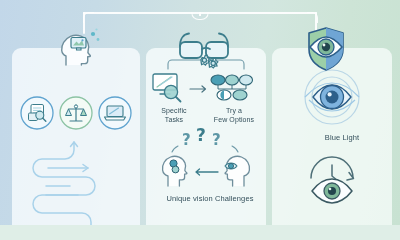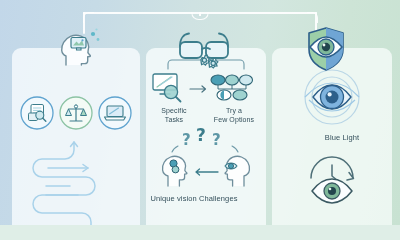--- a/index.html
+++ b/index.html
@@ -199,21 +199,21 @@
         <g transform="translate(100,0) scale(-1,1)">
           <path d="M12 56V46c-3-.8-5-3-5.4-5.8C5.8 34.5 9 29 14.6 27c5.8-2.1 12.2.6 14.4 6 .8 2 .8 4.2 0 6.2-.4 1.2-.3 1.7.5 2.4l1.2 1.2c.4.4.2 1-.4 1.1l-1.7.3v3c0 1.5-1.2 2.6-2.6 2.6h-2.6V56" fill="#fdfefe" stroke="#6f8e9c" stroke-width="1.3" stroke-linejoin="round" stroke-linecap="round"></path>
         </g>
         <g transform="translate(78,36)">
           <path d="M-9 0c3-4 9-4 12 0-3 4-9 4-12 0z" fill="#e6f3f6" stroke="#3c7d8c" stroke-width="1.1" stroke-linejoin="round"></path>
           <circle cx="-3" cy="0" r="2.6" fill="#4a9fb5" stroke="#2f6575" stroke-width=".9"></circle>
         </g>
       </svg>
     </span>
 
-    <div class="lbl lbl-b" style="left:0px;top:146px;width:96px;">Unique vision Challenges</div>
+    <div class="lbl lbl-b" style="left:16px;top:146px;width:96px;">Unique vision Challenges</div>
   </div>
 
   <span class="hdr-icon" id="hdr2">
     <svg width="62" height="40" viewBox="0 0 62 40">
       <g fill="#e8f4f8" stroke="#3c7d8c" stroke-width="1.8" stroke-linejoin="round">
         <rect x="4" y="12" width="22" height="16" rx="5"></rect>
         <rect x="30" y="12" width="22" height="16" rx="5"></rect>
       </g>
       <path d="M26 19c2.5-1.5 5.5-1.5 8 0" fill="none" stroke="#3c7d8c" stroke-width="1.8" stroke-linecap="round"></path>
       <path d="M4 16C4 8 8 4 13 3.5" fill="none" stroke="#3c7d8c" stroke-width="1.8" stroke-linecap="round"></path>

